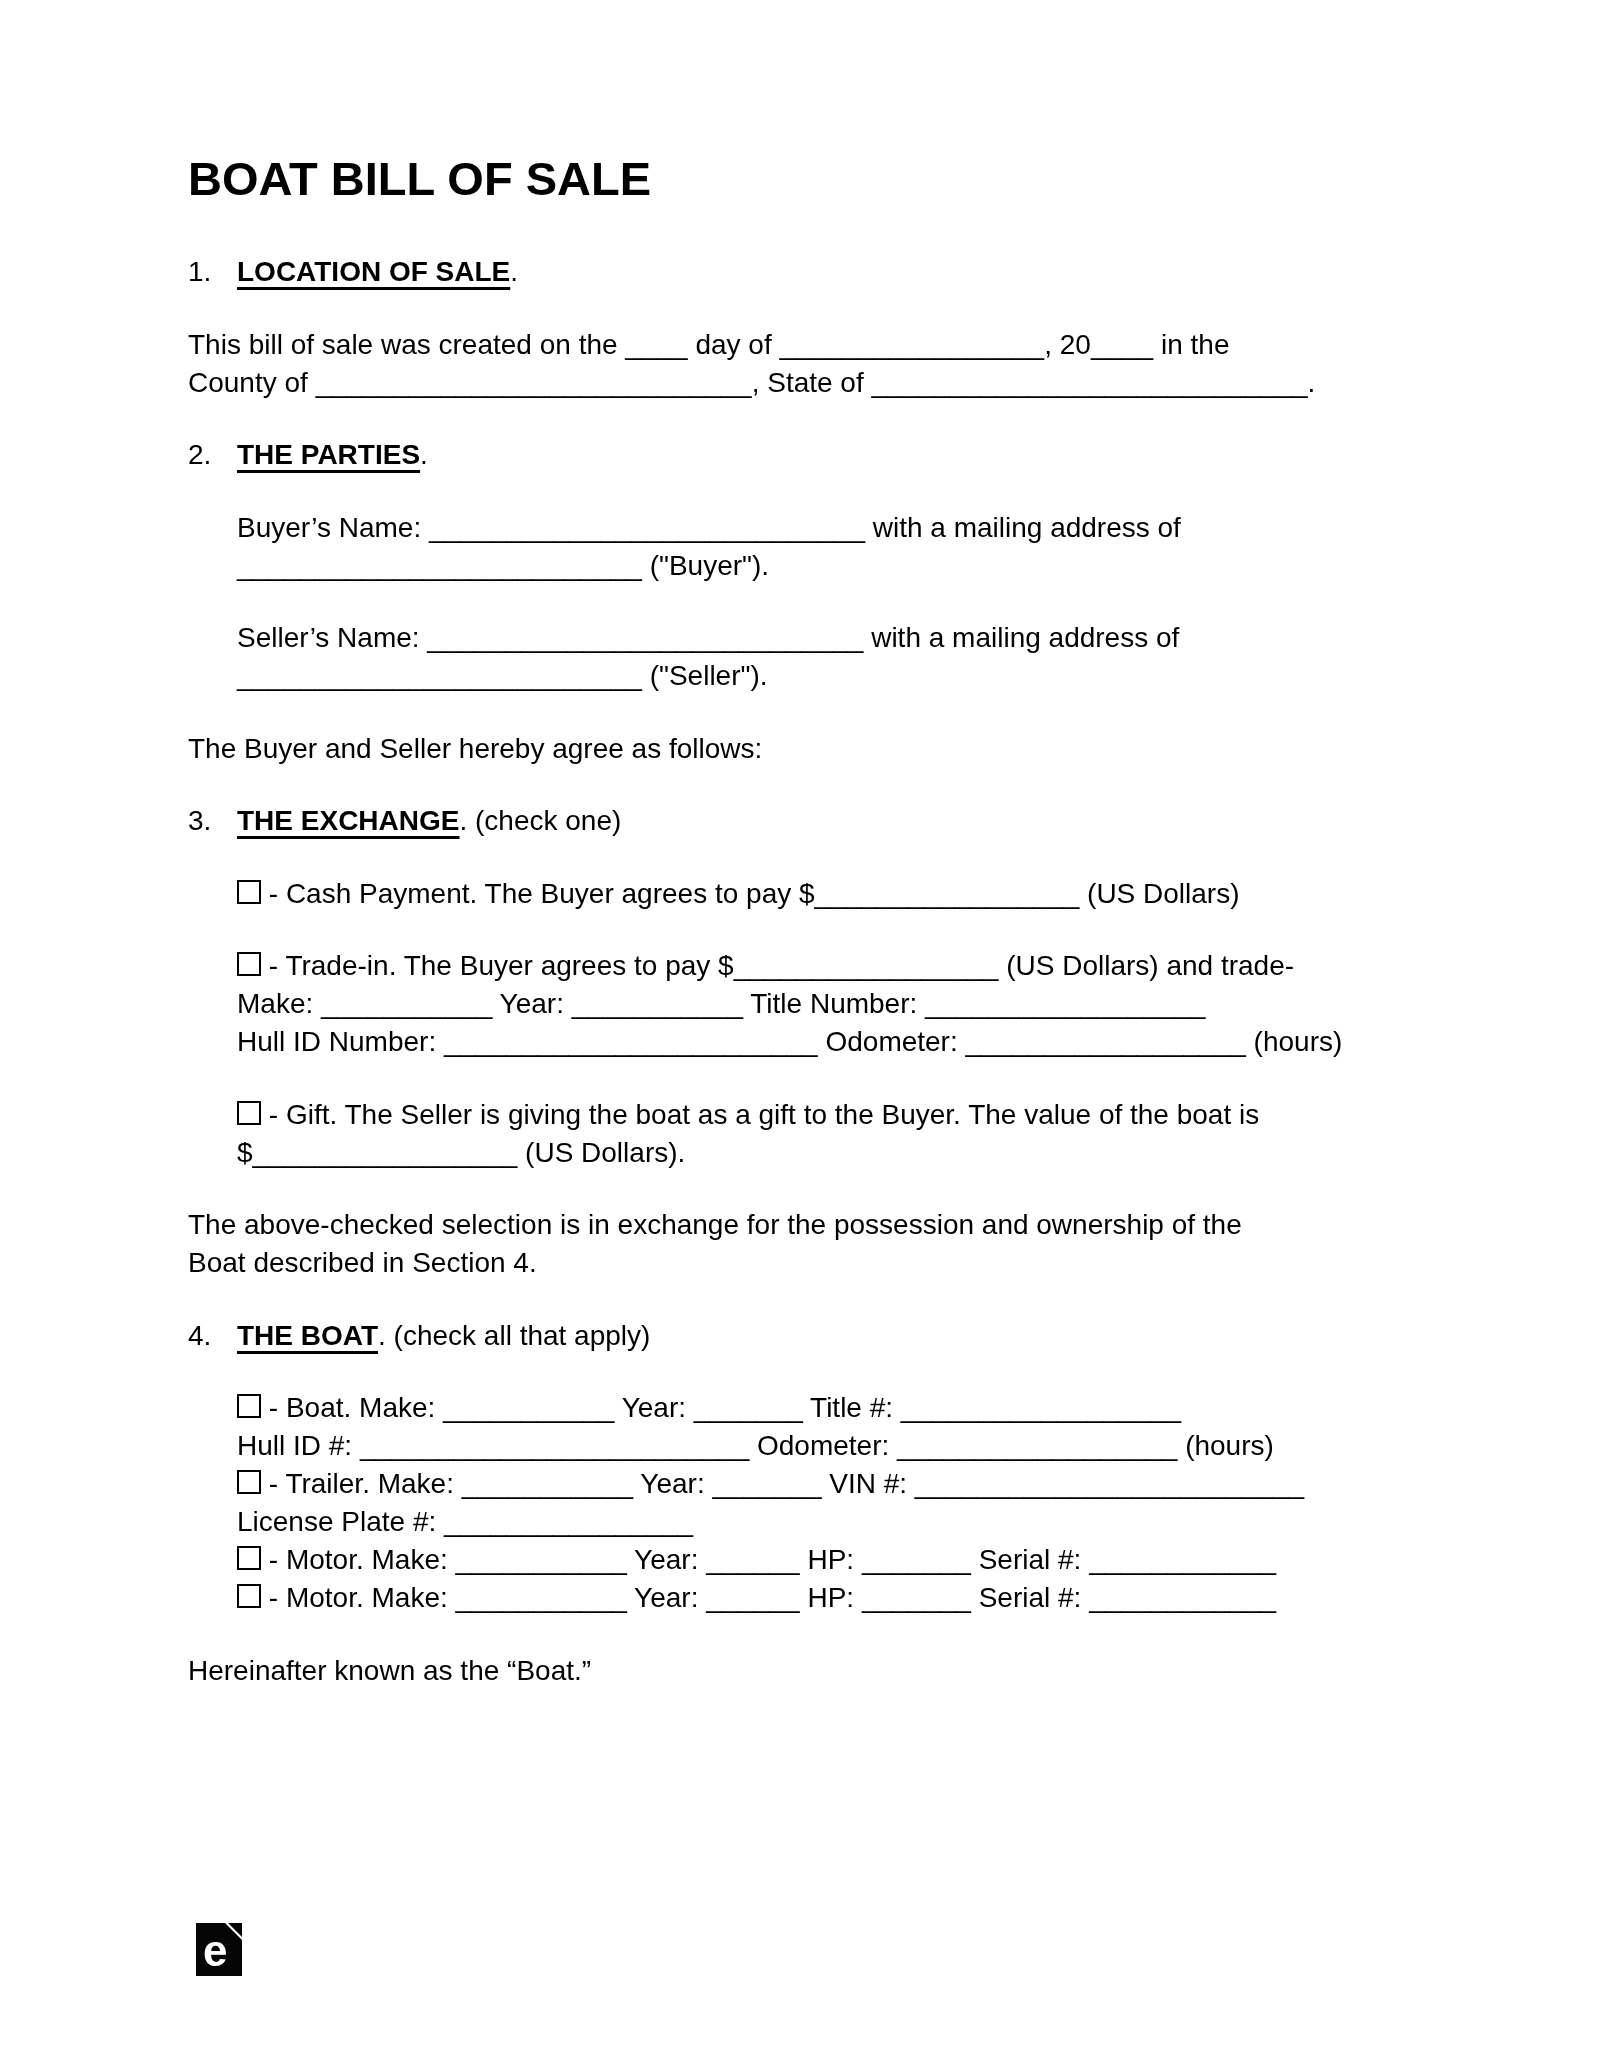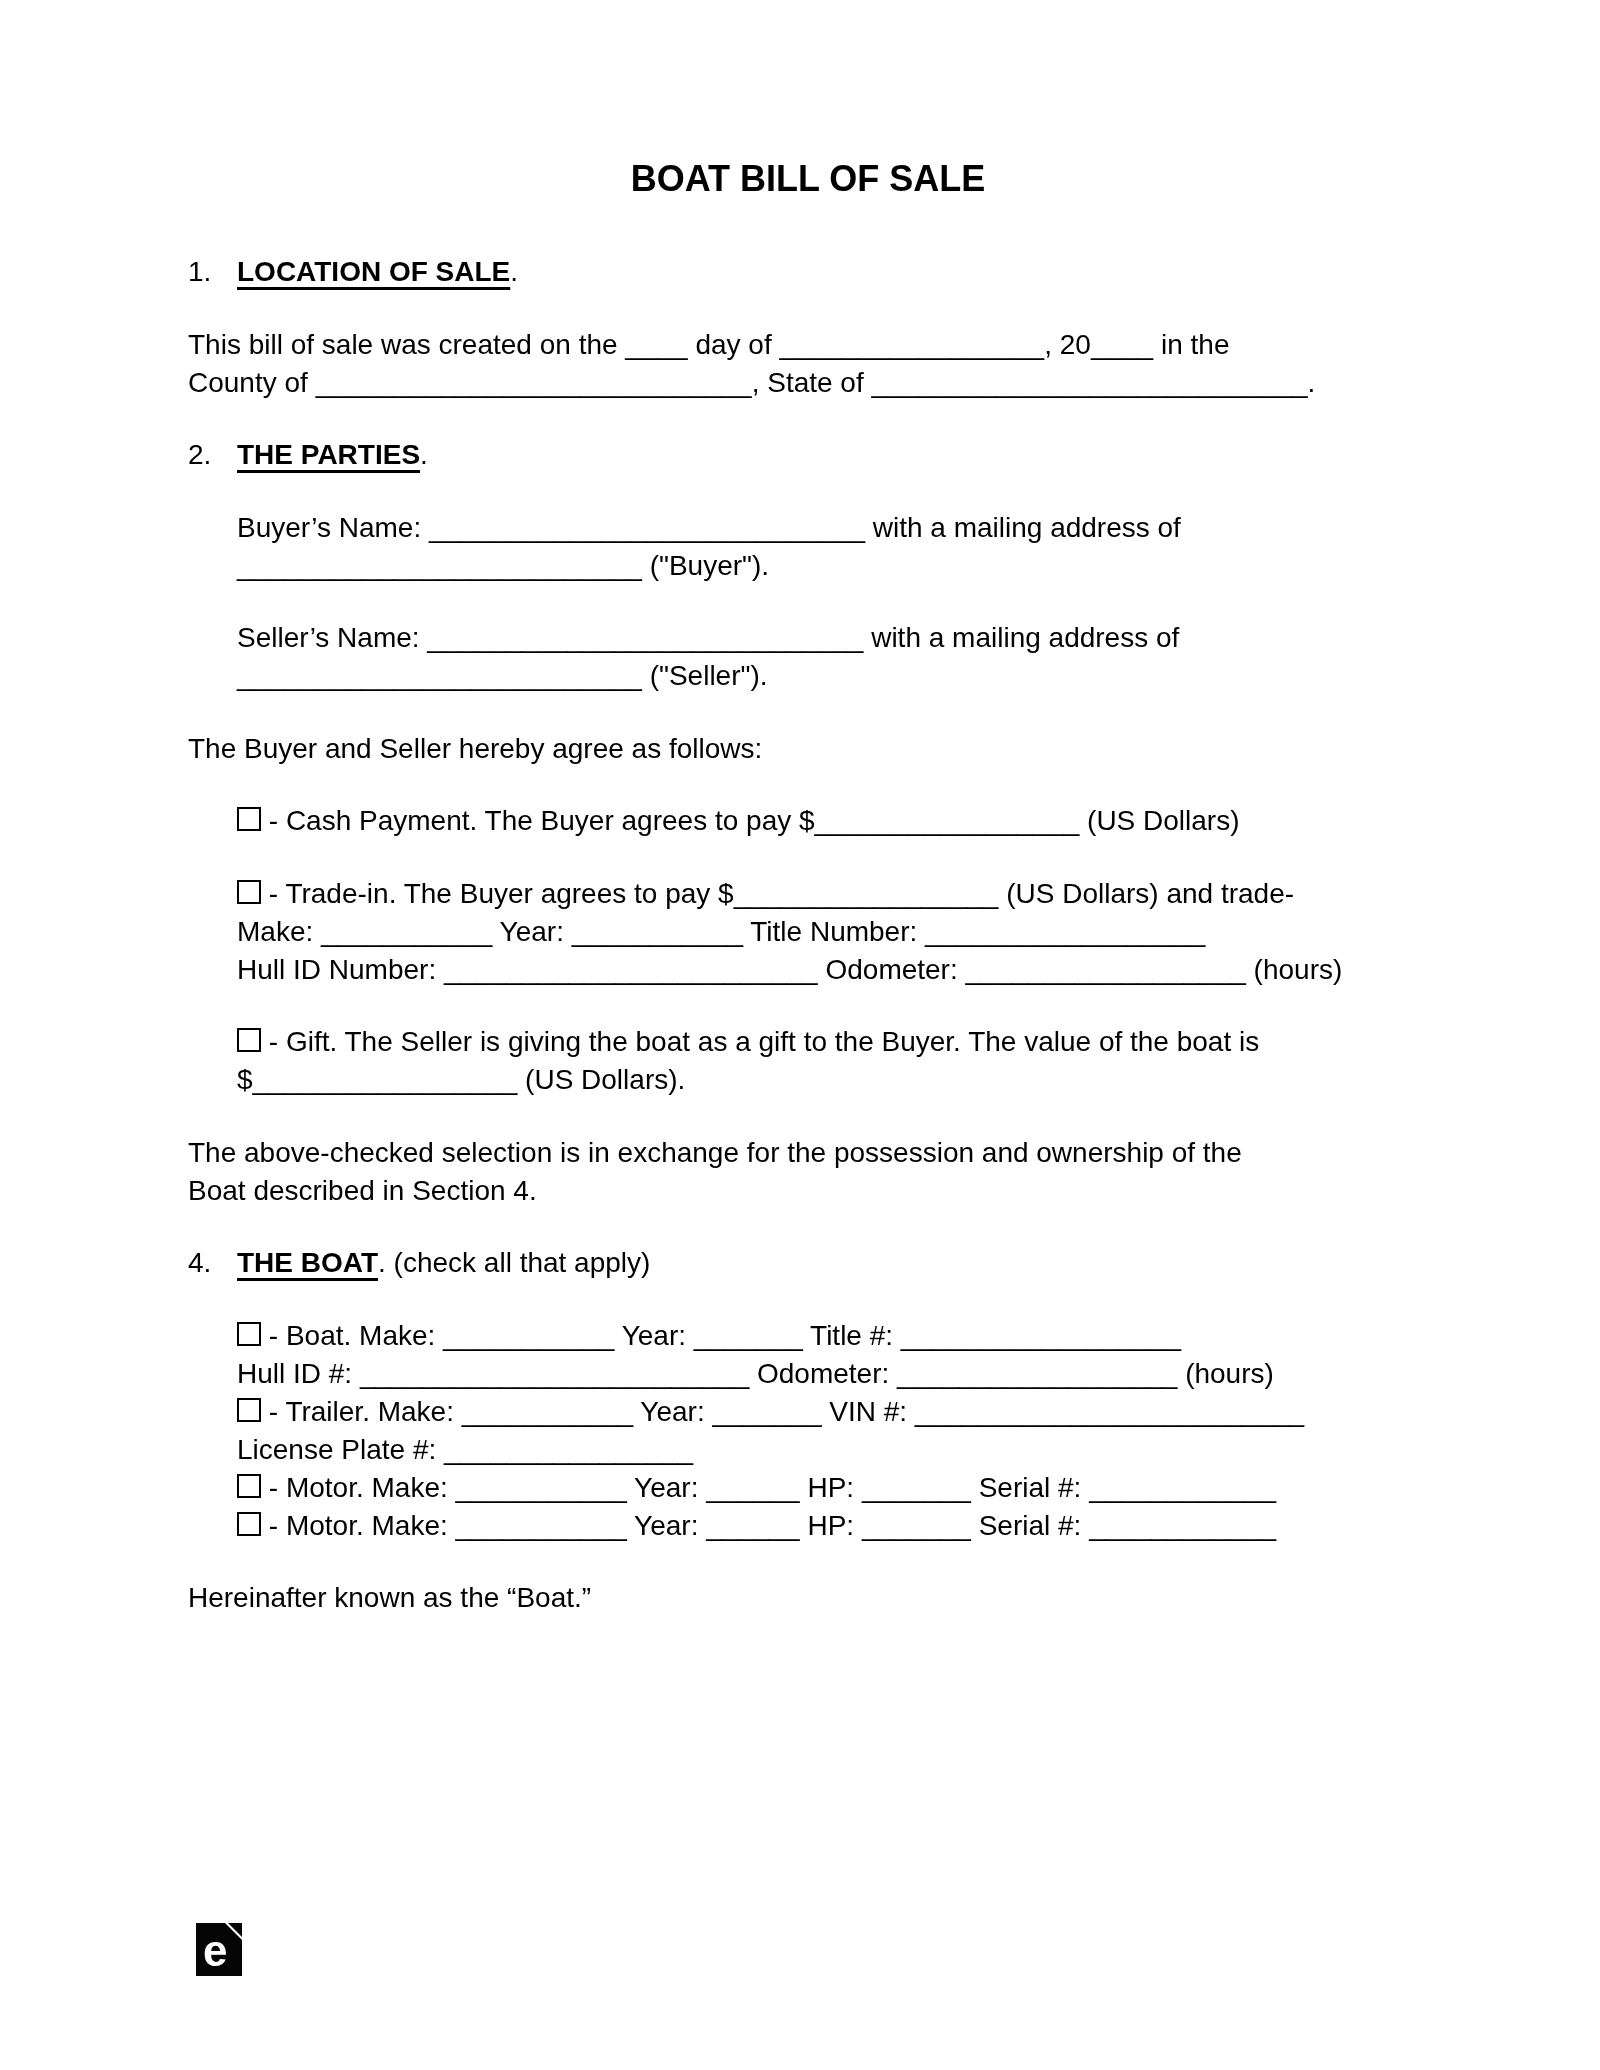--- a/index.html
+++ b/index.html
@@ -8,22 +8,22 @@
     width:1600px; height:2070px;
     background:#ffffff;
     color:#000000;
     font-family:"Liberation Sans", sans-serif;
     font-size:28px;
     line-height:38px;
     overflow:hidden;
   }
   .content { position:absolute; left:188px; top:150px; width:1240px; }
   .doc-title {
-    font-size:36px; line-height:58px; font-weight:bold;
-    text-align:center; margin-bottom:45px; white-space:pre;
+    font-size:47px; line-height:58px; font-weight:bold;
+    margin-bottom:45px; white-space:pre;
   }
   .para { margin-bottom:34.5px; }
   .line { white-space:pre; }
   .ind { margin-left:49px; }
   .hnum { display:inline-block; width:49px; }
   .hu {
     font-weight:bold;
     text-decoration:underline;
     text-decoration-thickness:2.5px;
     text-underline-offset:6px;
@@ -62,20 +62,21 @@
 
     <div class="para ind">
       <div class="line"><span class="b">Seller’s Name</span><span>: ____________________________ with a mailing address of</span></div>
       <div class="line">__________________________ ("Seller").</div>
     </div>
 
     <div class="para">
       <div class="line">The Buyer and Seller hereby agree as follows:</div>
     </div>
 
+    <div class="para"><span class="hnum">3.</span><span class="hu">THE EXCHANGE</span><span>. (check one)</span></div>
 
     <div class="para ind">
       <div class="line"><span class="cb"></span><span> - </span><span class="b">Cash Payment</span><span>. The Buyer agrees to pay $_________________ (US Dollars)</span></div>
     </div>
 
     <div class="para ind">
       <div class="line"><span class="cb"></span><span> - </span><span class="b">Trade-in</span><span>. The Buyer agrees to pay $_________________ (US Dollars) and trade-</span></div>
       <div class="line">Make: ___________ Year: ___________ Title Number: __________________</div>
       <div class="line">Hull ID Number: ________________________ Odometer: __________________ (hours)</div>
     </div>

